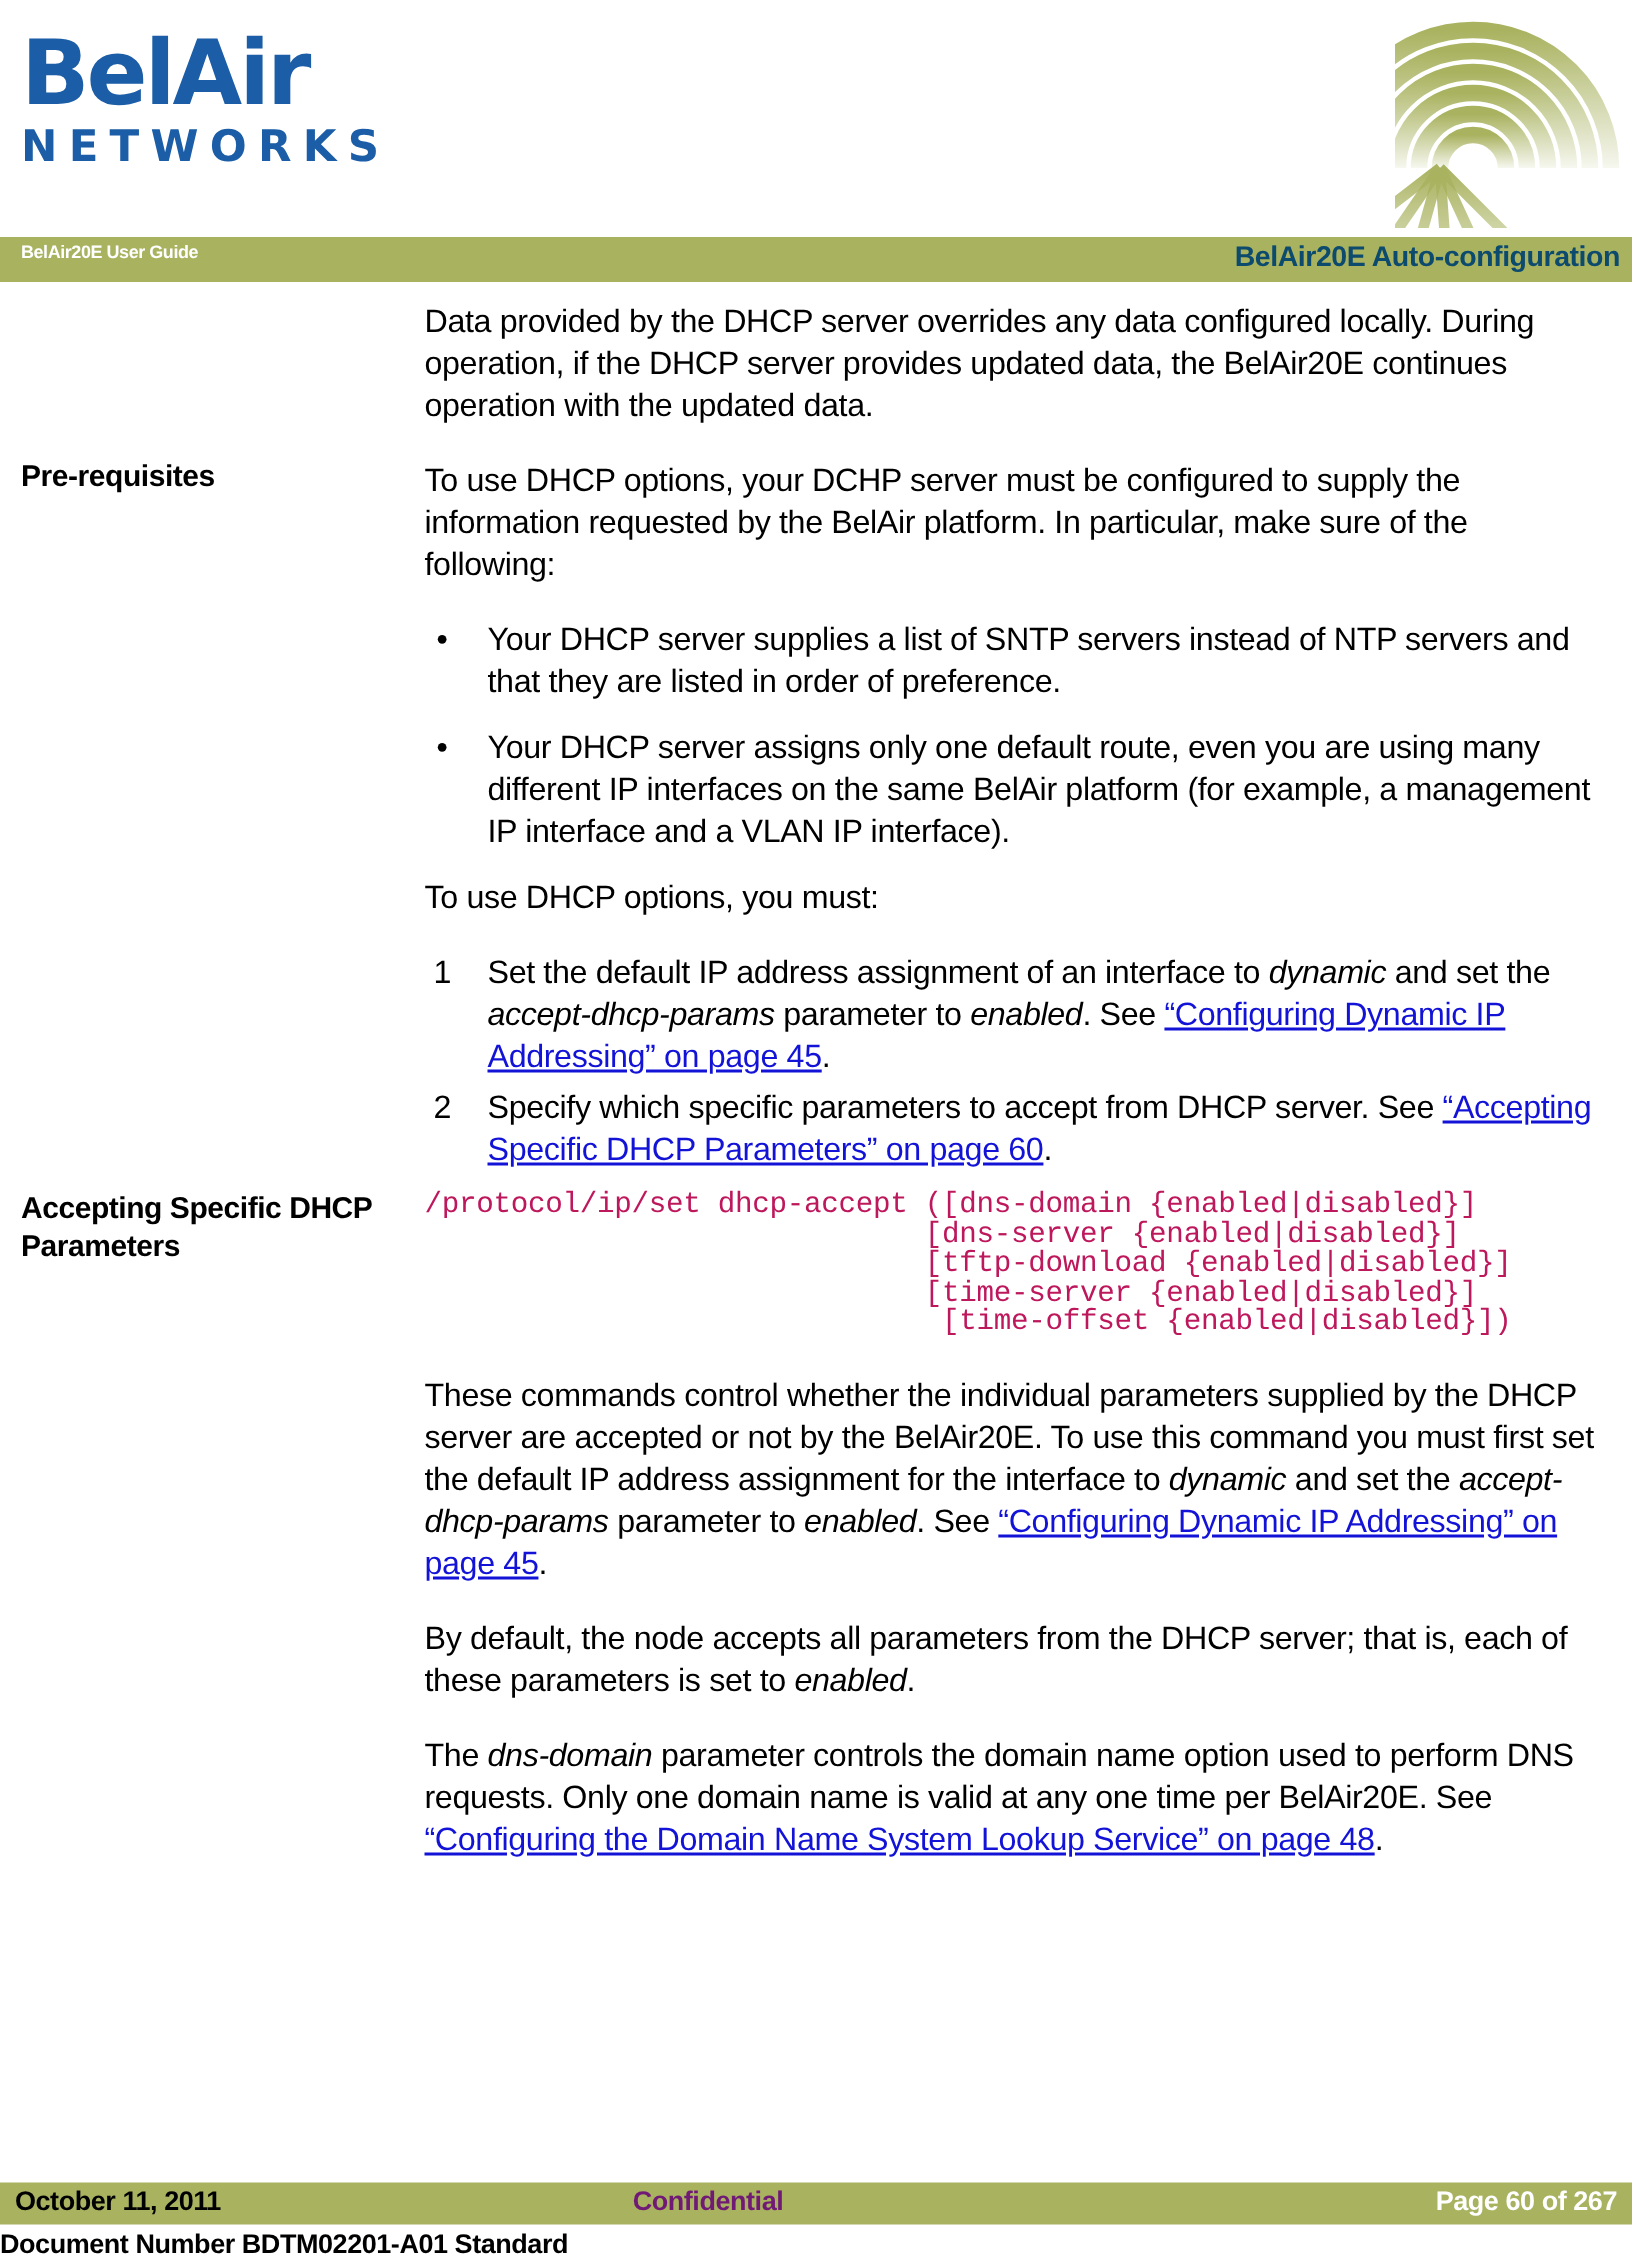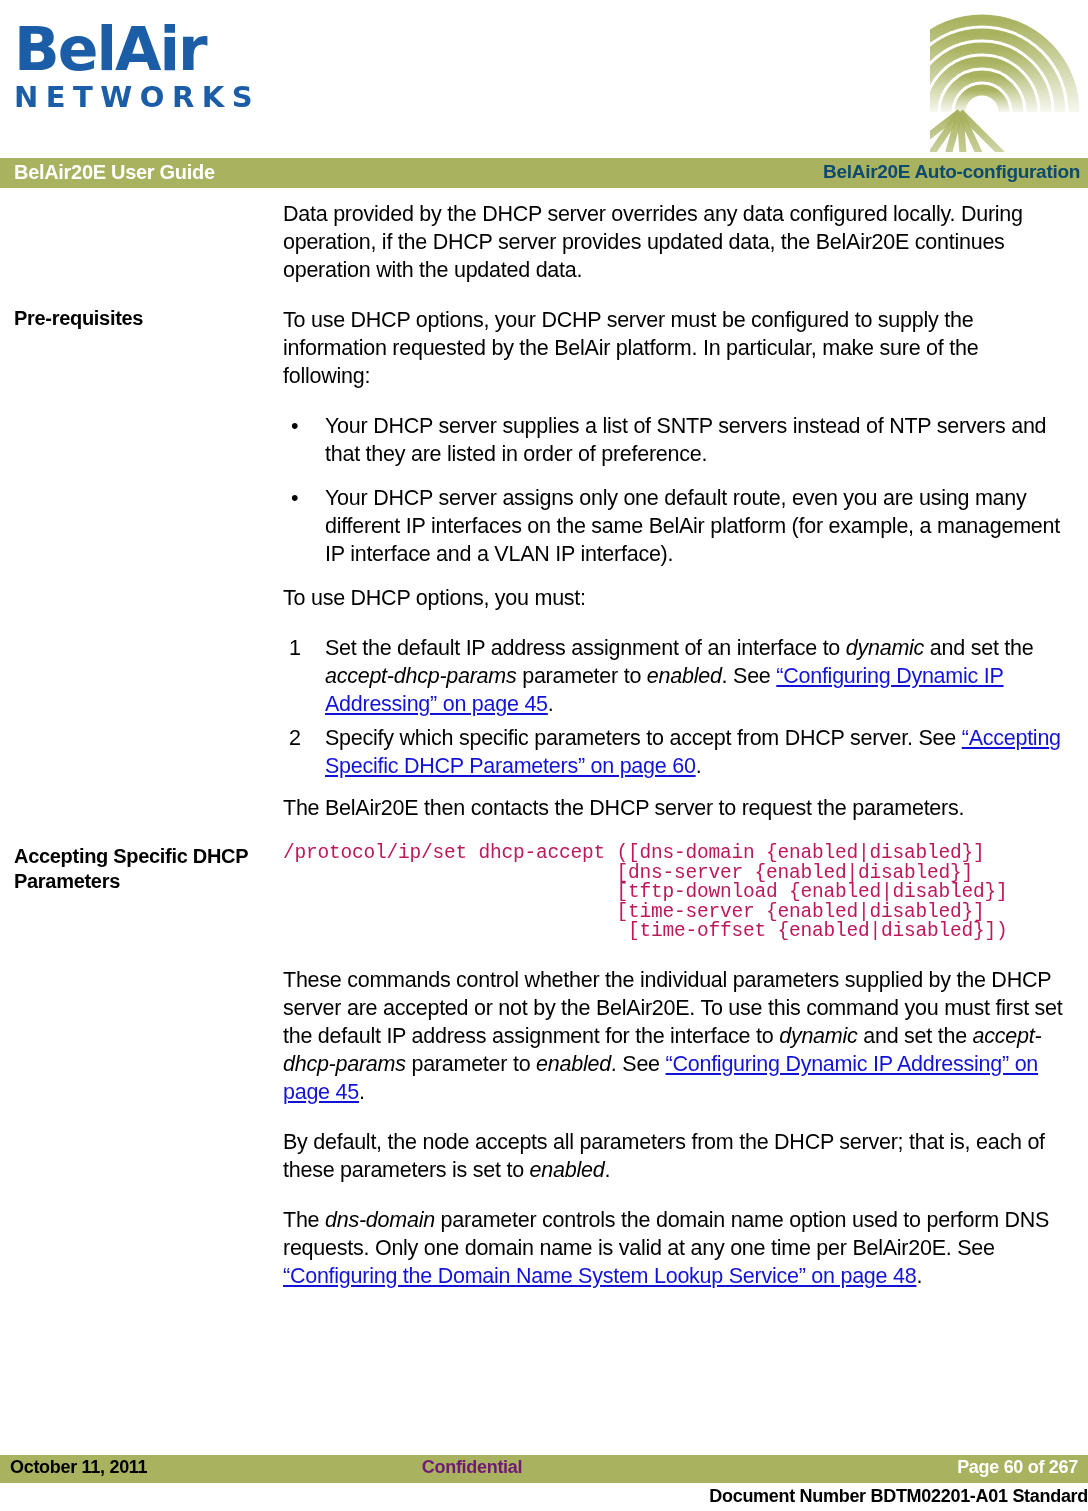--- a/index.html
+++ b/index.html
@@ -62,21 +62,21 @@
     left: 0;
     top: 158px;
     width: 1088px;
     height: 30px;
     background: #A9B25F;
   }
   .header-band .hdr-left {
     position: absolute;
     left: 14px;
     top: 3px;
-    font-size: 20px;
+    font-size: 12px;
     font-weight: 700;
     color: #ffffff;
     letter-spacing: -0.3px;
     white-space: nowrap;
   }
   .header-band .hdr-right {
     position: absolute;
     right: 8px;
     top: 3px;
     font-size: 19px;
@@ -217,21 +217,21 @@
     font-weight: 700;
     color: #ffffff;
     letter-spacing: -0.3px;
     white-space: nowrap;
   }
   .footer-docnum {
     position: absolute;
     left: 0;
     top: 1486px;
     width: 1088px;
-    text-align: right;
+    text-align: left;
     font-size: 18px;
     font-weight: 700;
     color: #000000;
     letter-spacing: -0.3px;
   }
 </style>
 </head>
 <body>
 
 <div class="logo-block">
@@ -308,21 +308,20 @@
       <ol class="steps">
         <li>
           <span class="num">1</span>
           <span><span>Set the default IP address assignment of an interface to </span><em>dynamic</em><span> and set the </span><em>accept-dhcp-params</em><span> parameter to </span><em>enabled</em><span>. See </span><a class="xref" href="#">“Configuring Dynamic IP Addressing” on page 45</a><span>.</span></span>
         </li>
         <li>
           <span class="num">2</span>
           <span><span>Specify which specific parameters to accept from DHCP server. See </span><a class="xref" href="#">“Accepting Specific DHCP Parameters” on page 60</a><span>.</span></span>
         </li>
       </ol>
-      <p class="para">The BelAir20E then contacts the DHCP server to request the parameters.</p>
     </div>
   </div>
 
   <div class="row">
     <div class="side-head">Accepting Specific DHCP Parameters</div>
     <div class="body-col">
       <pre class="codeblock">/protocol/ip/set dhcp-accept ([dns-domain {enabled|disabled}]
                              [dns-server {enabled|disabled}]
                              [tftp-download {enabled|disabled}]
                              [time-server {enabled|disabled}]

